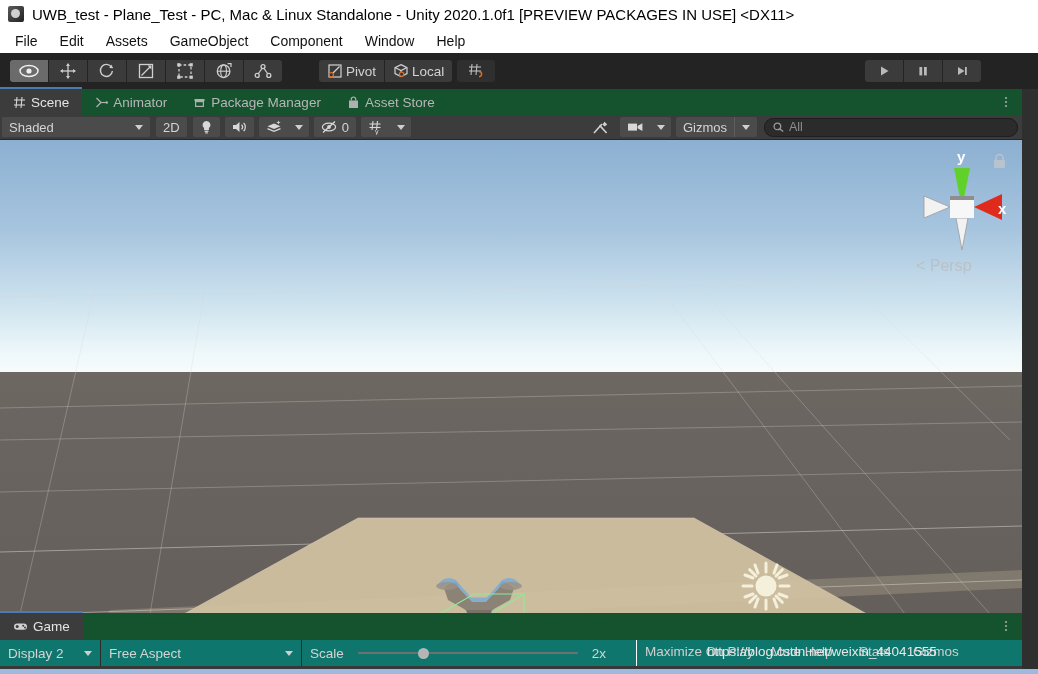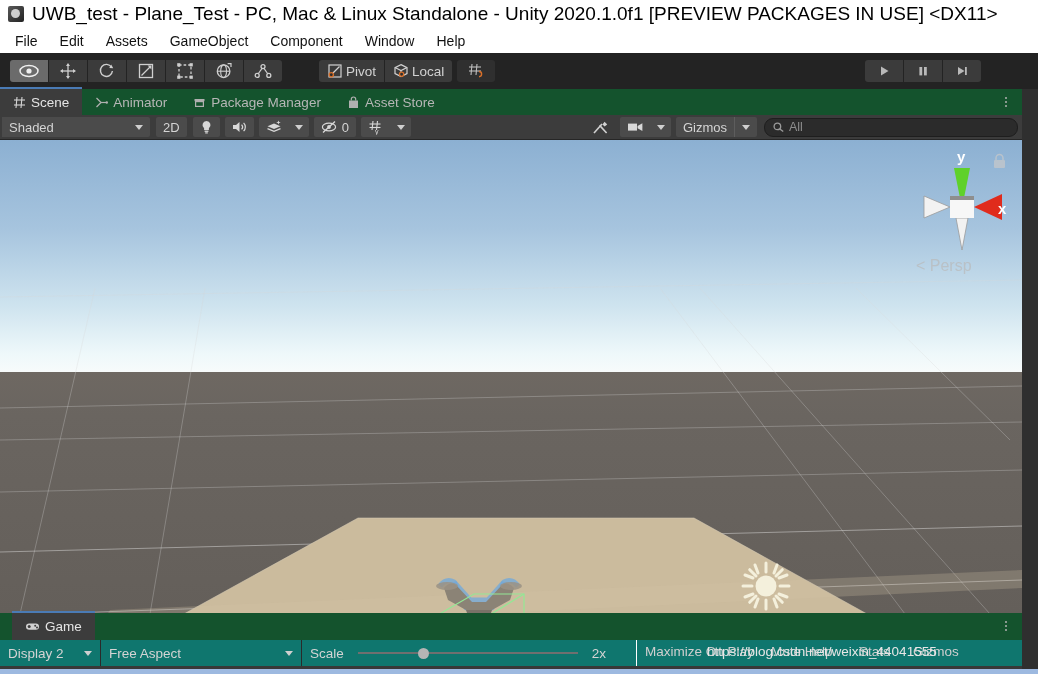--- a/index.html
+++ b/index.html
@@ -9,21 +9,21 @@
   #app{position:relative;width:1038px;height:674px;background:#383838;}
 
   
   .titlebar{position:absolute;left:0;top:0;width:1038px;height:28px;
             background:#ffffff;display:flex;align-items:center;}
   .win-icon{width:16px;height:16px;margin-left:8px;margin-right:8px;
             background:linear-gradient(135deg,#5a5a5a,#222);border-radius:2px;
             position:relative;flex:0 0 auto;}
   .win-icon:after{content:"";position:absolute;left:3px;top:3px;width:9px;height:9px;
             border-radius:50%;background:#e9e9e9;opacity:.85;}
-  .title-text{font-size:19px;color:#000;white-space:nowrap;letter-spacing:0px;}
+  .title-text{font-size:15px;color:#000;white-space:nowrap;letter-spacing:0px;}
 
   
   .menubar{position:absolute;left:0;top:28px;width:1038px;height:25px;
            background:#ffffff;display:flex;align-items:center;
            border-bottom:1px solid #d8d8d8;}
   .menuitem{font-size:14px;color:#111;padding:0 8px;margin:0 3px;cursor:default;line-height:22px;}
   .menuitem:first-child{margin-left:7px;}
 
   
   .toolbar{position:absolute;left:0;top:53px;width:1038px;height:36px;
@@ -485,21 +485,21 @@
             <path d="M2 6V4a3.5 3.5 0 0 1 7 0v2" fill="none" stroke="#c9c9c9" stroke-width="1.5" stroke-opacity=".7"></path>
           </g>
         </svg>
       </div>
     </div>
   </div>
 
   <div class="rightstrip"></div>
 
   <div class="panel" style="left:0;top:613px;width:1022px;height:61px;">
-    <div class="tabstrip" style="height:27px;padding-left:12px;">
+    <div class="tabstrip" style="height:27px;">
       <div class="tab active" style="height:27px;">
         <svg width="15" height="11" viewBox="0 0 15 11">
           <rect x="1" y="2.4" width="13" height="6.4" rx="3.2" fill="#d0d0d0"></rect>
           <circle cx="4.2" cy="5.6" r="1.5" fill="#3c3c3c"></circle>
           <circle cx="10.2" cy="4.8" r="1" fill="#3c3c3c"></circle>
           <circle cx="12" cy="6.6" r="1" fill="#3c3c3c"></circle>
         </svg>
         <span>Game</span>
       </div>
       <div class="kebab">

